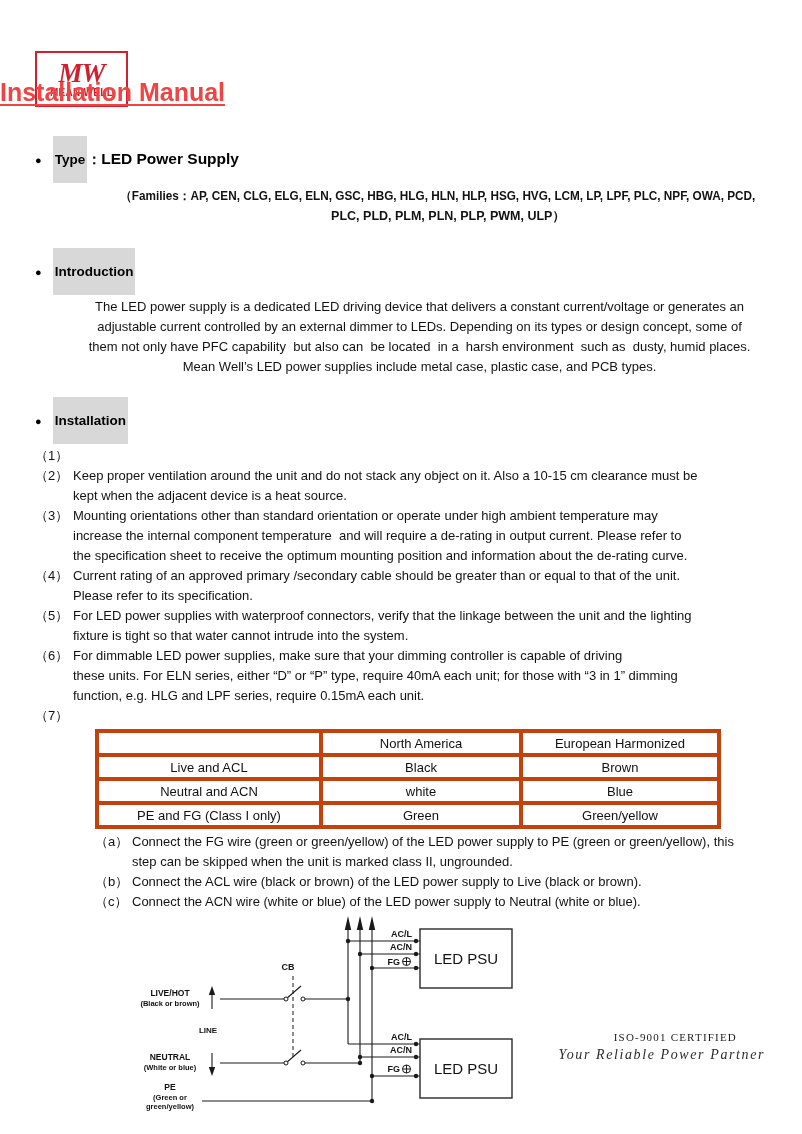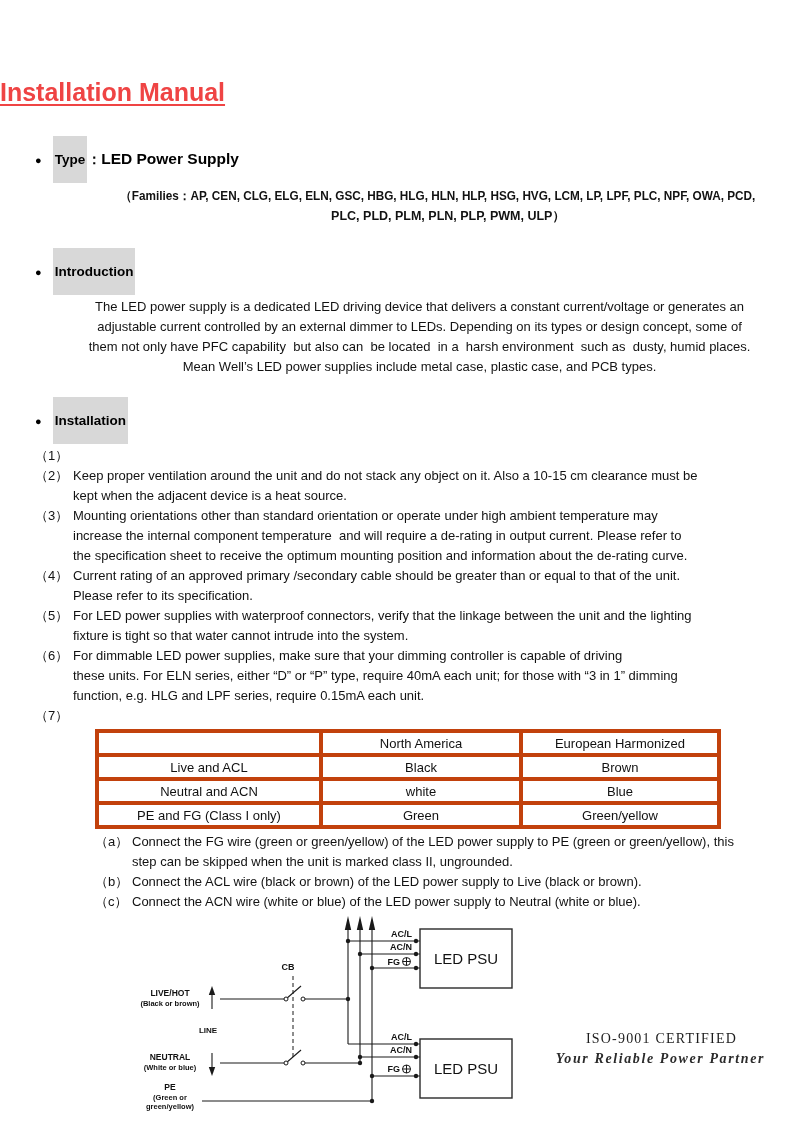--- a/index.html
+++ b/index.html
@@ -27,28 +27,32 @@
   .num-item{display:flex;font-size:13px;line-height:20px;}
   .num-item .num{flex:0 0 38px;}
   .num-item .itext{white-space:pre;}
   .wire-table{border-collapse:collapse;margin:3px 0 0 60px;}
   .wire-table td{border:4px solid #c2410c;text-align:center;font-size:13px;height:20px;padding:0 4px;color:#111;}
   .col-a{width:212px;} .col-b{width:188px;} .col-c{width:186px;}
   .steps{margin:3px 0 0 60px;}
   .steps .num{flex:0 0 37px;}
   .diagram{display:block;margin:2px 0 0 105px;}
   .footer{position:absolute;right:37px;top:1031px;text-align:right;}
-  .iso{font-family:"Liberation Serif",serif;font-size:14px;letter-spacing:1.2px;color:#1d1d1d;margin-right:28px;}
-  .slogan{font-family:"Liberation Serif",serif;font-style:italic;font-weight:700;font-size:14px;letter-spacing:1.6px;color:#2b2b2b;margin-top:4px;}
+  .iso{font-family:"Liberation Serif",serif;font-size:11px;letter-spacing:1.2px;color:#1d1d1d;margin-right:28px;}
+  .slogan{font-family:"Liberation Serif",serif;font-style:italic;font-weight:400;font-size:14px;letter-spacing:1.6px;color:#2b2b2b;margin-top:4px;}
 </style>
 </head>
 <body>
 
 <div class="page">
 
+  <div class="logo">
+    <div class="logo-mark">MW</div>
+    <div class="logo-brand">MEAN WELL</div>
+  </div>
 
   <div class="title">Installation Manual</div>
 
   <div class="content">
 
     <div class="heading-row">
       <span class="bullet">●</span>
       <span class="hl">Type</span>
       <span class="sep">：</span>
       <span class="type-value">LED Power Supply</span>

